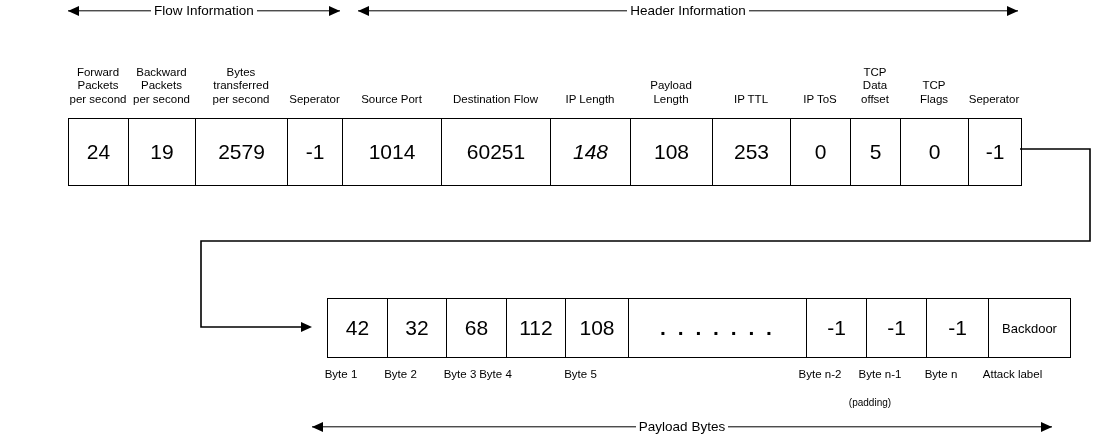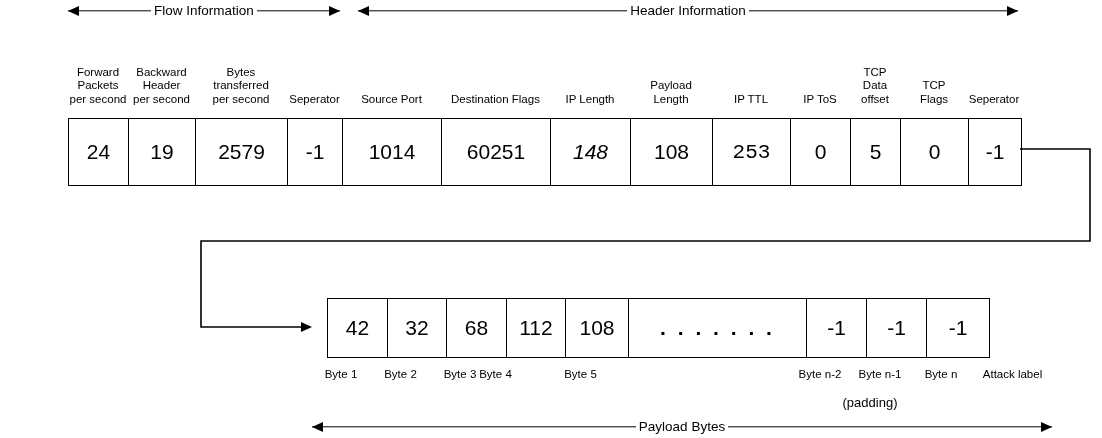--- a/index.html
+++ b/index.html
@@ -102,21 +102,21 @@
   
   .byte-label {
     position: absolute;
     text-align: center;
     font-size: 11.5px;
     line-height: 14px;
     white-space: nowrap;
   }
   .padding-note {
     position: absolute;
-    font-size: 13px;
+    font-size: 10px;
     line-height: 14px;
     text-align: center;
     white-space: nowrap;
   }
 
   
   .connector { position: absolute; left: 0; top: 0; }
 </style>
 </head>
 <body>
@@ -135,28 +135,28 @@
     <span class="head left"></span>
     <span class="head right"></span>
     <span class="caption">Flow Information</span>
   </div>
 
   <div id="row1-headers">
       <div class="col-head" style="left: 68px; width: 60px; top: 58px; height: 48px;">Forward
 Packets
 per second</div>
       <div class="col-head" style="left: 128px; width: 67px; top: 58px; height: 48px;">Backward
-Header
+Packets
 per second</div>
       <div class="col-head" style="left: 195px; width: 92px; top: 58px; height: 48px;">Bytes
 transferred
 per second</div>
       <div class="col-head" style="left: 287px; width: 55px; top: 58px; height: 48px;">Seperator</div>
       <div class="col-head" style="left: 342px; width: 99px; top: 58px; height: 48px;">Source Port</div>
-      <div class="col-head" style="left: 441px; width: 109px; top: 58px; height: 48px;">Destination Flags</div>
+      <div class="col-head" style="left: 441px; width: 109px; top: 58px; height: 48px;">Destination Flow</div>
       <div class="col-head" style="left: 550px; width: 80px; top: 58px; height: 48px;">IP Length</div>
       <div class="col-head" style="left: 630px; width: 82px; top: 58px; height: 48px;">Payload
 Length</div>
       <div class="col-head" style="left: 712px; width: 78px; top: 58px; height: 48px;">IP TTL</div>
       <div class="col-head" style="left: 790px; width: 60px; top: 58px; height: 48px;">IP ToS</div>
       <div class="col-head" style="left: 850px; width: 50px; top: 58px; height: 48px;">TCP
 Data
 offset</div>
       <div class="col-head" style="left: 900px; width: 68px; top: 58px; height: 48px;">TCP
 Flags</div>
@@ -165,21 +165,21 @@
 
   <div class="fieldrow" id="row1" style="left:68px; top:118px; height:68px;">
       <div class="cell" style="width: 60px;">24</div>
       <div class="cell" style="width: 67px;">19</div>
       <div class="cell" style="width: 92px;">2579</div>
       <div class="cell" style="width: 55px;">-1</div>
       <div class="cell" style="width: 99px;">1014</div>
       <div class="cell" style="width: 109px;">60251</div>
       <div class="cell" style="width: 80px; font-style: italic;">148</div>
       <div class="cell" style="width: 82px;">108</div>
-      <div class="cell" style="width: 78px; font-family: Liberation Mono, monospace;">253</div>
+      <div class="cell" style="width: 78px;">253</div>
       <div class="cell" style="width: 60px;">0</div>
       <div class="cell" style="width: 50px;">5</div>
       <div class="cell" style="width: 68px;">0</div>
       <div class="cell" style="width: 52px;">-1</div>
     </div>
 
   <svg class="connector" width="1102" height="438">
     <polyline points="1020,149 1090,149 1090,241 201,241 201,327 305,327" fill="none" stroke="#000000" stroke-width="1.6"></polyline>
     <polygon points="312,327 301,322 301,332" fill="#000000"></polygon>
   </svg>
@@ -187,20 +187,21 @@
   <div class="fieldrow" id="row2" style="left:311px; top:298px; height:60px;margin-left:16px;">
       <div class="cell" style="width: 60px;">42</div>
       <div class="cell" style="width: 59px;">32</div>
       <div class="cell" style="width: 60px;">68</div>
       <div class="cell" style="width: 59px;">112</div>
       <div class="cell" style="width: 63px;">108</div>
       <div class="cell dots" style="width: 178px;">. . . . . . .</div>
       <div class="cell" style="width: 60px;">-1</div>
       <div class="cell" style="width: 60px;">-1</div>
       <div class="cell" style="width: 62px;">-1</div>
+      <div class="cell small" style="width: 81px;">Backdoor</div>
     </div>
 
   <div id="row2-labels">
       <div class="byte-label" style="left: 311px; width: 60px; top: 367px;">Byte 1</div>
       <div class="byte-label" style="left: 371px; width: 59px; top: 367px;">Byte 2</div>
       <div class="byte-label" style="left: 430px; width: 60px; top: 367px;">Byte 3</div>
       <div class="byte-label" style="left: 466px; width: 59px; top: 367px;">Byte 4</div>
       <div class="byte-label" style="left: 549px; width: 63px; top: 367px;">Byte 5</div>
       <div class="byte-label" style="left: 790px; width: 60px; top: 367px;">Byte n-2</div>
       <div class="byte-label" style="left: 850px; width: 60px; top: 367px;">Byte n-1</div>

